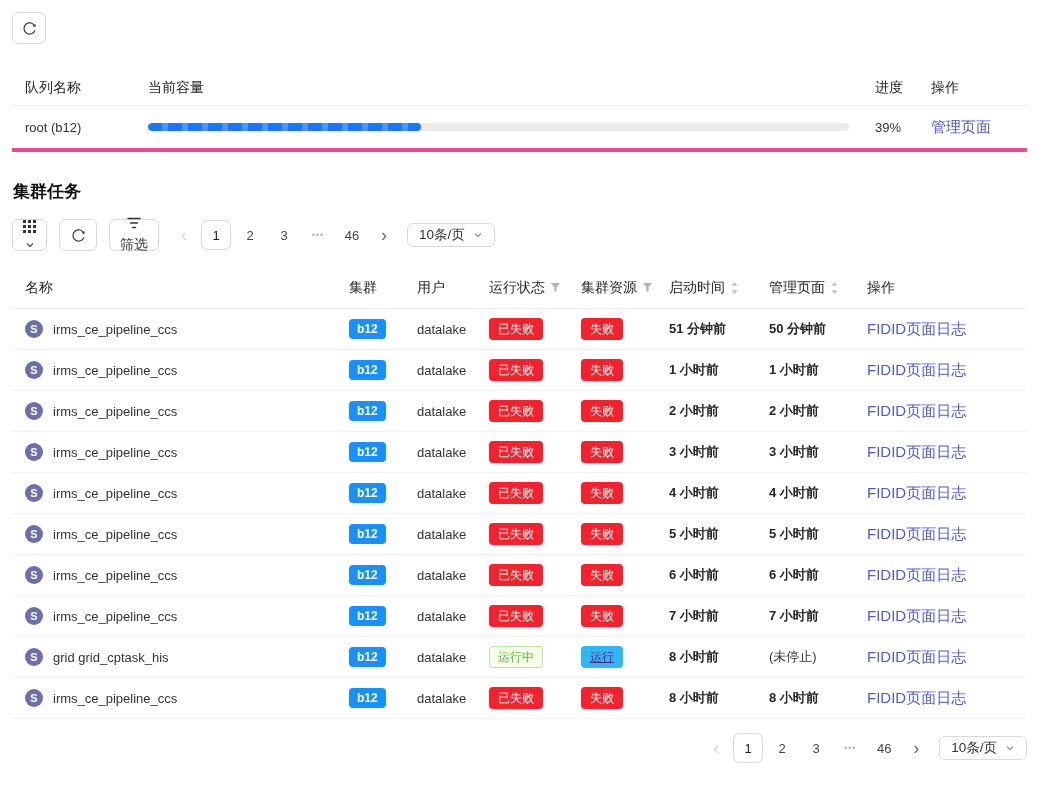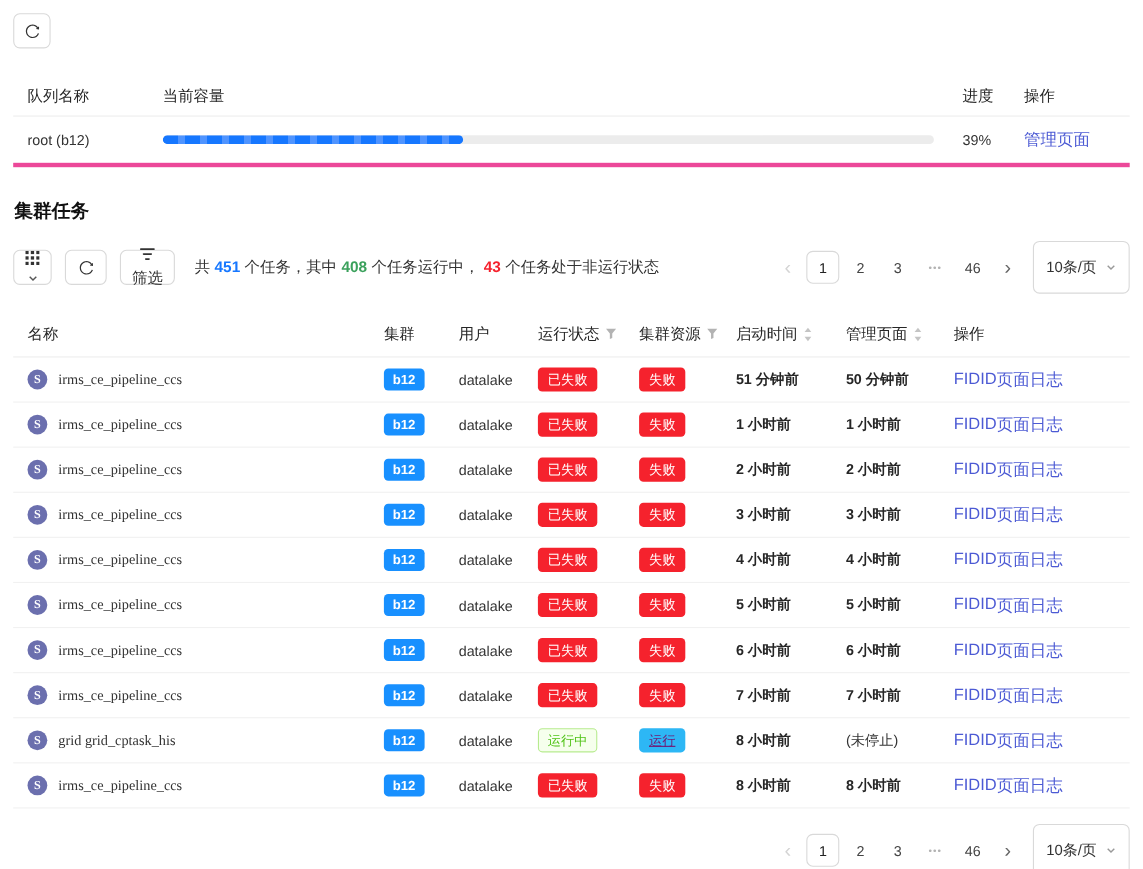--- a/index.html
+++ b/index.html
@@ -51,30 +51,30 @@
 
   
   .pagination { display:flex; align-items:center; gap:4px; }
   .pg-arrow { width:26px; height:30px; display:inline-flex; align-items:center; justify-content:center;
               font-size:18px; color:#666; cursor:pointer; user-select:none; }
   .pg-arrow.disabled { color:#d4d4d4; cursor:default; }
   .page-item { min-width:30px; height:30px; display:inline-flex; align-items:center; justify-content:center;
                font-size:13px; color:#444; cursor:pointer; border-radius:6px; padding:0 4px; }
   .page-item.current { border:1px solid #d9d9d9; background:#fff; color:#222; }
   .page-item.dots { color:#b3b3b3; font-size:9px; letter-spacing:1px; cursor:default; }
-  .size-select { display:inline-flex; align-items:center; gap:8px; height:48px; padding:0 11px;
+  .size-select { display:inline-flex; align-items:center; gap:8px; height:24px; padding:0 11px;
                  border:1px solid #d9d9d9; border-radius:6px; background:#fff; cursor:pointer;
                  font-size:13.5px; color:#333; margin-left:10px; }
   .bottom-pager { display:flex; justify-content:flex-end; align-items:center; margin-top:14px; }
 
   
   .tasks-table { margin-top:16px; }
   .t-grid { display:grid; grid-template-columns:337px 68px 72px 92px 88px 100px 98px 1fr; align-items:center; }
   .t-head { height:42px; border-bottom:1px solid #ededed; color:#262626; font-weight:500; font-size:14px; }
-  .t-grid > div:first-child { padding-left:13px;font-family:Liberation Serif, serif; }
+  .t-grid > div:first-child { padding-left:13px; }
   .trow { height:41px; border-bottom:1px solid #f1f1f1; font-size:13px; }
   .with-icon { display:flex; align-items:center; gap:5px; }
   .funnel, .sorter { display:inline-flex; align-items:center; cursor:pointer; }
 
   .c-name { display:flex; align-items:center; gap:10px; }
   .avatar { width:18px; height:18px; border-radius:50%; background:#6b6fae; color:#fff;
             font-size:11px; font-weight:bold; display:inline-flex; align-items:center; justify-content:center;
             flex:0 0 18px; }
   .tname { color:#333; }
 
@@ -158,23 +158,20 @@
 
       <button class="btn">
         <span>
           <svg width="14" height="12" viewBox="0 0 14 12">
               <path d="M1 1.5h12M3.5 6h7M5.5 10.5h3" stroke="#333" stroke-width="1.5" fill="none" stroke-linecap="round"></path>
             </svg>
         </span>
         <span>筛选</span>
       </button>
 
-      <div class="summary">
-        <span>共</span><b class="n-total">451</b><span>个任务，其中</span><b class="n-running">408</b><span>个任务运行中，</span><b class="n-nonrunning">43</b><span>个任务处于非运行状态</span>
-      </div>
 
       <div class="pagination">
         <span class="pg-arrow disabled">‹</span>
         <span class="page-list" style="display:inline-flex;gap:4px;">
             <span class="page-item current">1</span>
             <span class="page-item">2</span>
             <span class="page-item">3</span>
             <span class="page-item dots">•••</span>
             <span class="page-item">46</span>
           </span>

